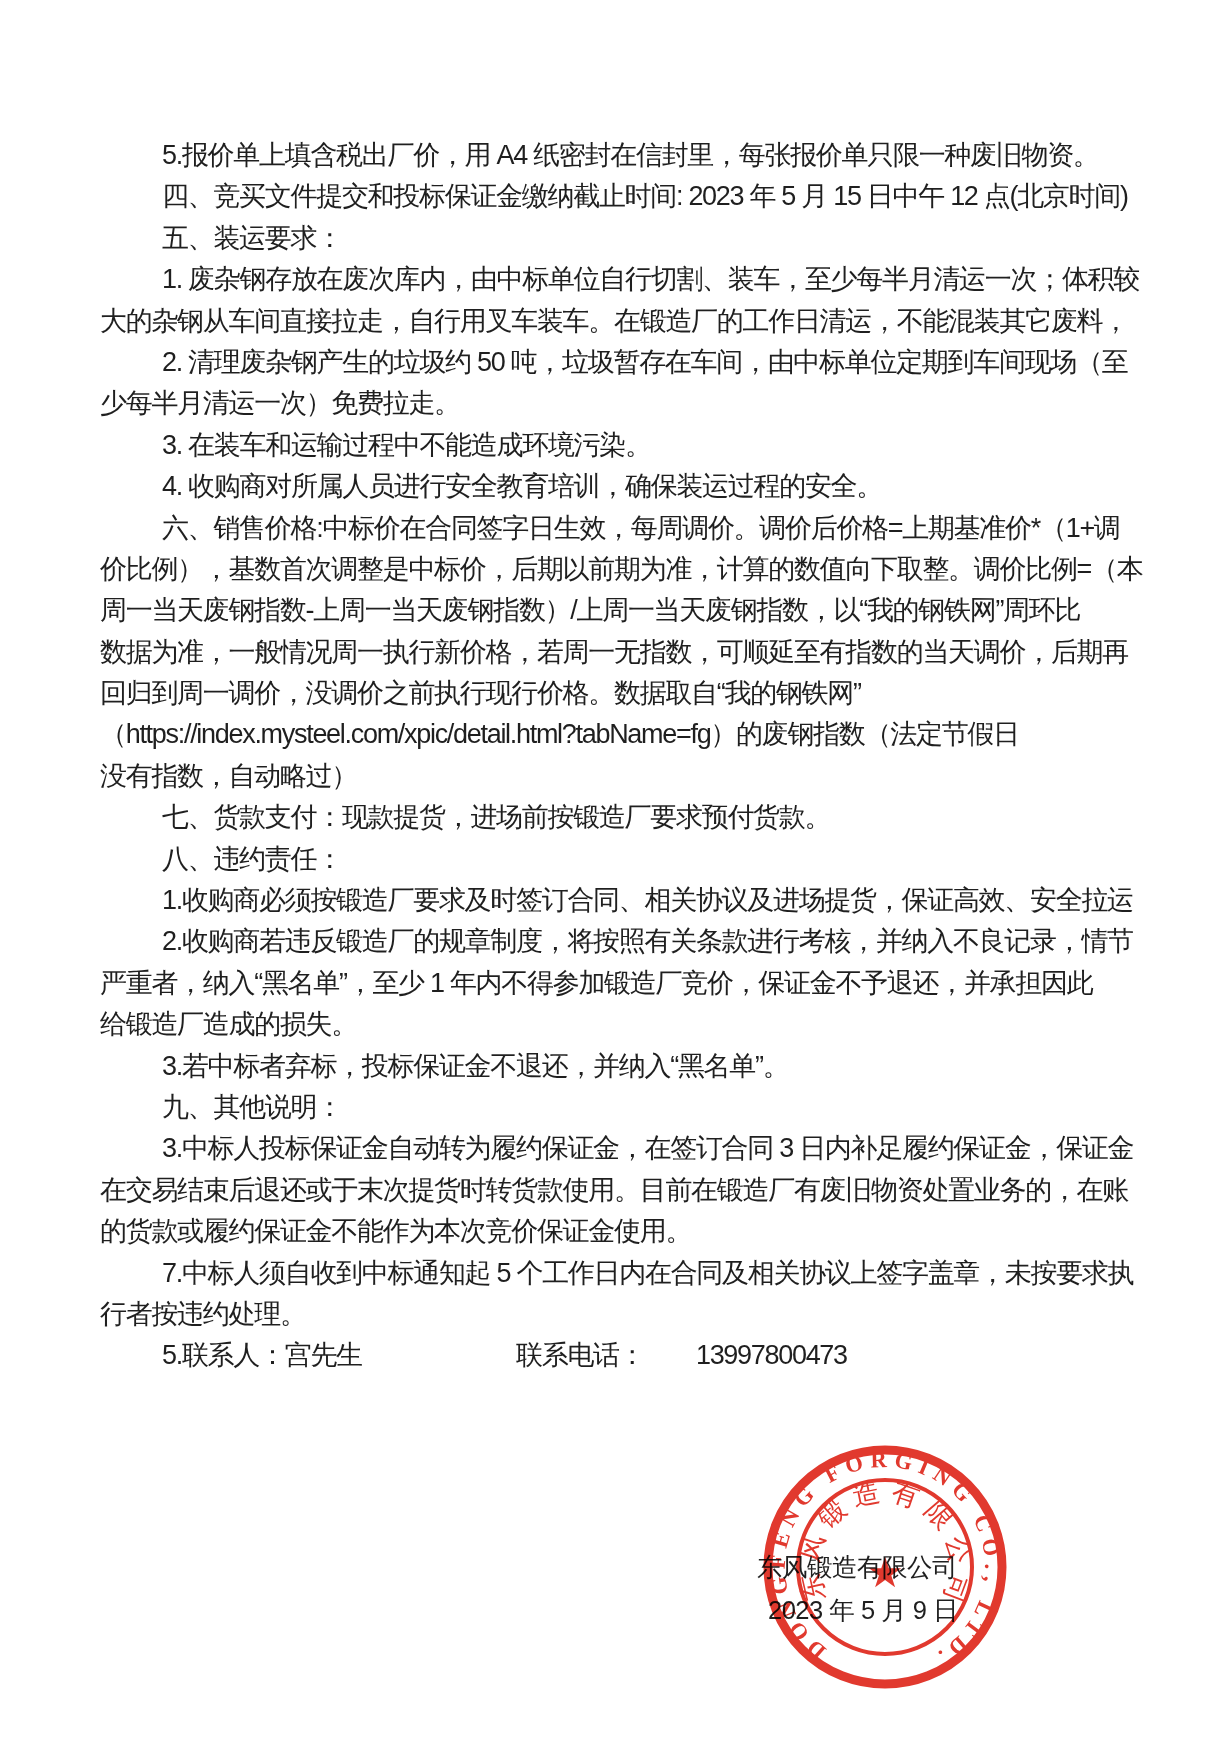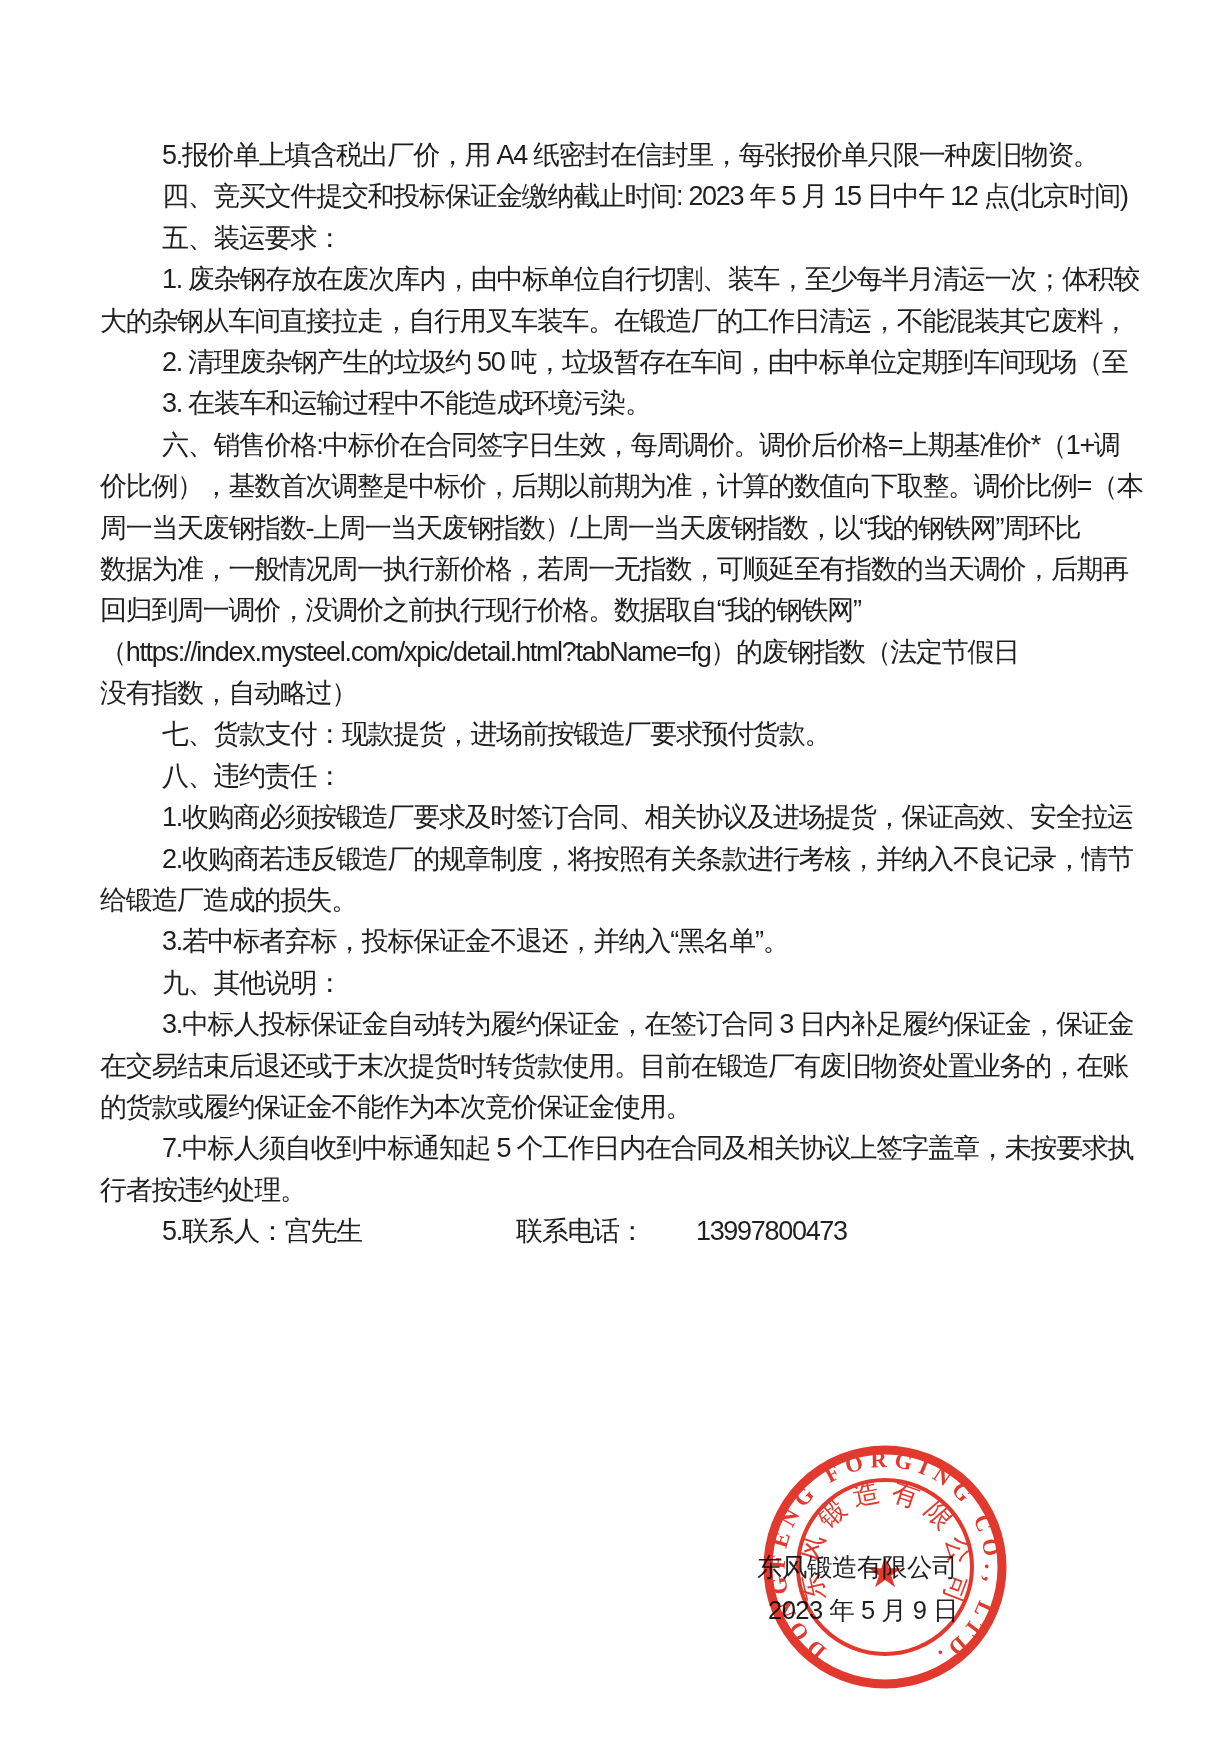--- a/index.html
+++ b/index.html
@@ -64,32 +64,35 @@
 
 <div class="page">
 
   <div class="doc">
     <div class="line indent">5.报价单上填含税出厂价，用 A4 纸密封在信封里，每张报价单只限一种废旧物资。</div>
     <div class="line indent">四、竞买文件提交和投标保证金缴纳截止时间: 2023 年 5 月 15 日中午 12 点(北京时间)</div>
     <div class="line indent">五、装运要求：</div>
     <div class="line indent">1. 废杂钢存放在废次库内，由中标单位自行切割、装车，至少每半月清运一次；体积较</div>
     <div class="line">大的杂钢从车间直接拉走，自行用叉车装车。在锻造厂的工作日清运，不能混装其它废料，</div>
     <div class="line indent">2. 清理废杂钢产生的垃圾约 50 吨，垃圾暂存在车间，由中标单位定期到车间现场（至</div>
+    <div class="line">少每半月清运一次）免费拉走。</div>
     <div class="line indent">3. 在装车和运输过程中不能造成环境污染。</div>
+    <div class="line indent">4. 收购商对所属人员进行安全教育培训，确保装运过程的安全。</div>
     <div class="line indent">六、销售价格:中标价在合同签字日生效，每周调价。调价后价格=上期基准价*（1+调</div>
     <div class="line">价比例），基数首次调整是中标价，后期以前期为准，计算的数值向下取整。调价比例=（本</div>
     <div class="line">周一当天废钢指数-上周一当天废钢指数）/上周一当天废钢指数，以“我的钢铁网”周环比</div>
     <div class="line">数据为准，一般情况周一执行新价格，若周一无指数，可顺延至有指数的当天调价，后期再</div>
     <div class="line">回归到周一调价，没调价之前执行现行价格。数据取自“我的钢铁网”</div>
     <div class="line">（https://index.mysteel.com/xpic/detail.html?tabName=fg）的废钢指数（法定节假日</div>
     <div class="line">没有指数，自动略过）</div>
     <div class="line indent">七、货款支付：现款提货，进场前按锻造厂要求预付货款。</div>
     <div class="line indent">八、违约责任：</div>
     <div class="line indent">1.收购商必须按锻造厂要求及时签订合同、相关协议及进场提货，保证高效、安全拉运</div>
     <div class="line indent">2.收购商若违反锻造厂的规章制度，将按照有关条款进行考核，并纳入不良记录，情节</div>
+    <div class="line">严重者，纳入“黑名单”，至少 1 年内不得参加锻造厂竞价，保证金不予退还，并承担因此</div>
     <div class="line">给锻造厂造成的损失。</div>
     <div class="line indent">3.若中标者弃标，投标保证金不退还，并纳入“黑名单”。</div>
     <div class="line indent">九、其他说明：</div>
     <div class="line indent">3.中标人投标保证金自动转为履约保证金，在签订合同 3 日内补足履约保证金，保证金</div>
     <div class="line">在交易结束后退还或于末次提货时转货款使用。目前在锻造厂有废旧物资处置业务的，在账</div>
     <div class="line">的货款或履约保证金不能作为本次竞价保证金使用。</div>
     <div class="line indent">7.中标人须自收到中标通知起 5 个工作日内在合同及相关协议上签字盖章，未按要求执</div>
     <div class="line">行者按违约处理。</div>
     <div class="line indent">5.联系人：宫先生　　　　　　联系电话：　　13997800473</div>
   </div>

